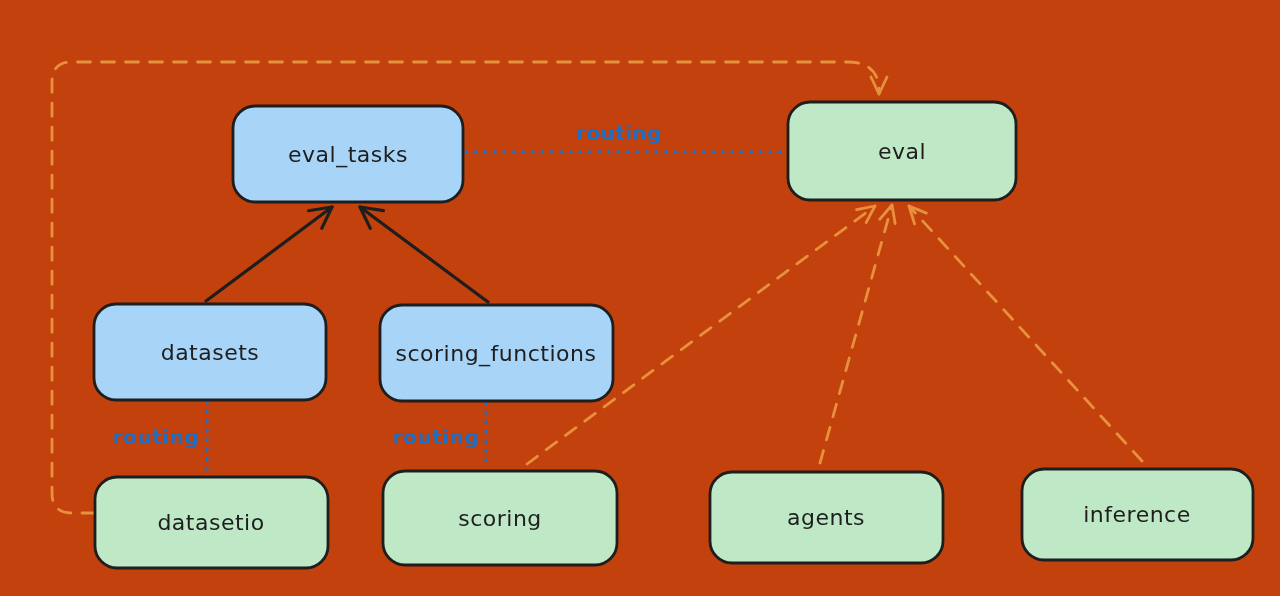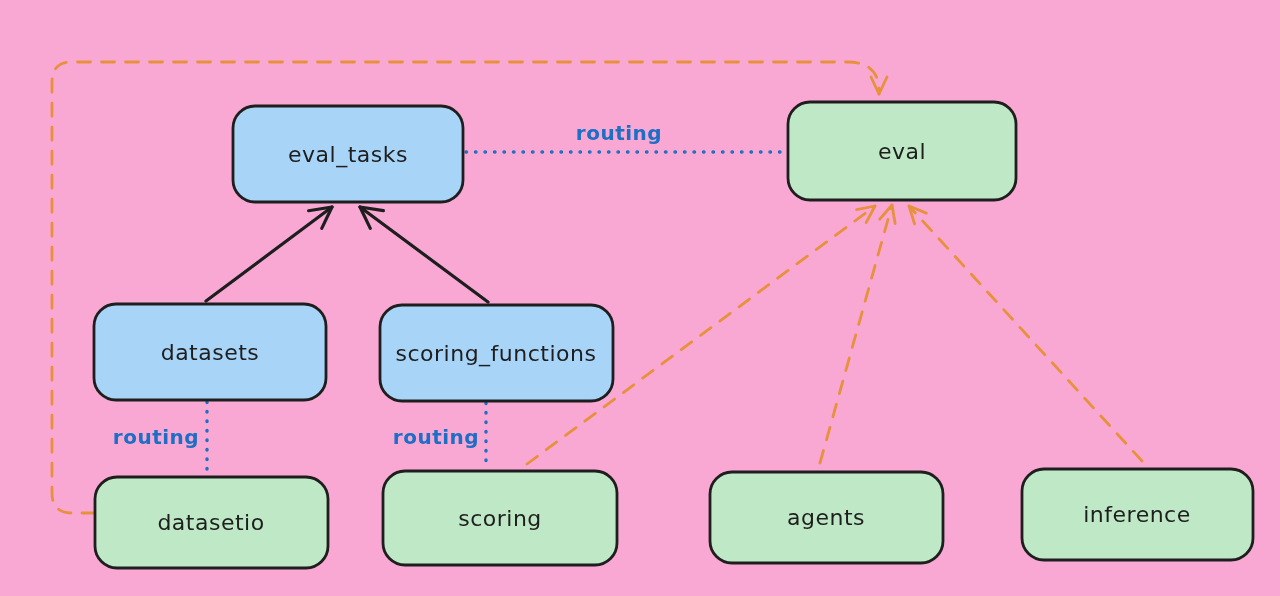--- a/index.html
+++ b/index.html
@@ -7,21 +7,21 @@
     padding: 0;
     background: #ffffff;
     width: 1280px;
     height: 596px;
     overflow: hidden;
   }
   .canvas {
     position: relative;
     width: 1280px;
     height: 596px;
-    background: #f9a8d4;
+    background: #c2410c;
   }
   svg {
     display: block;
   }
   text {
     font-family: "DejaVu Sans", "Liberation Sans", sans-serif;
   }
   .node-label {
     font-size: 22px;
     fill: #1e1e1e;

